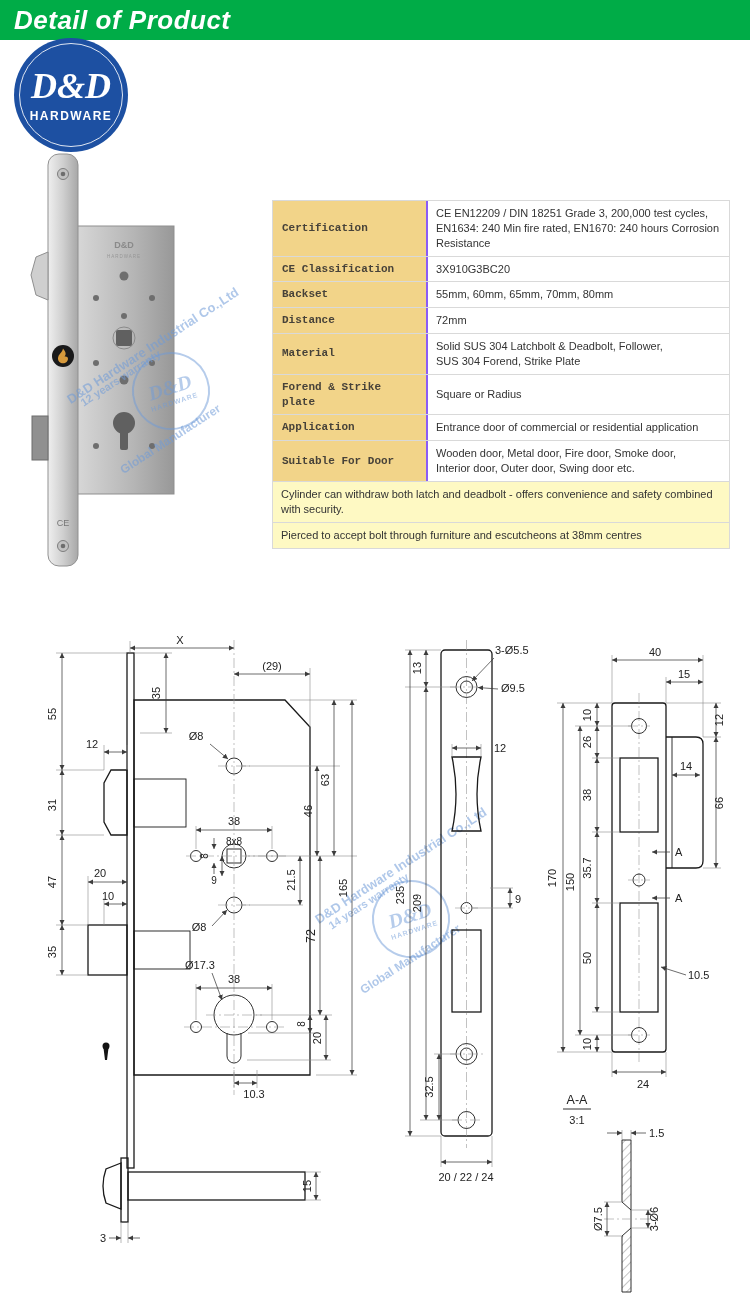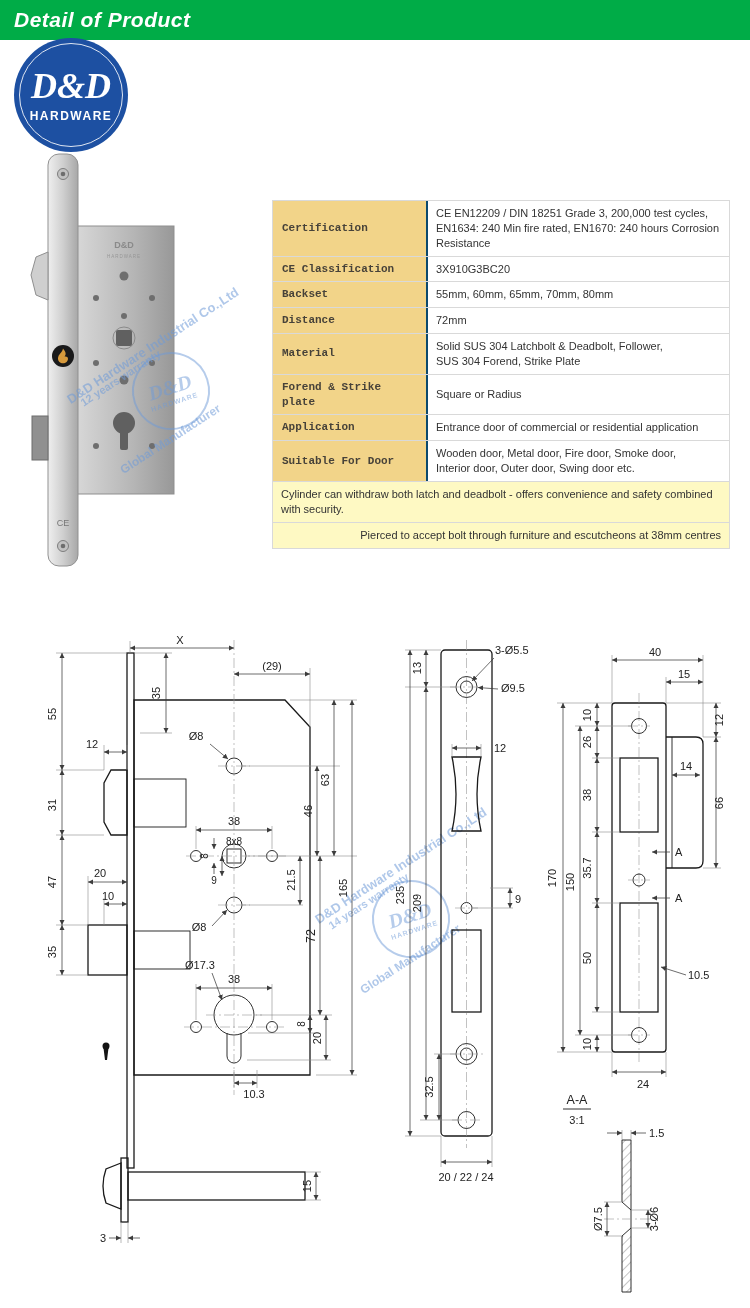--- a/index.html
+++ b/index.html
@@ -2,21 +2,21 @@
 <html style="--header-green: #00ac47; --logo-blue: #1d50a2; --table-label-bg: #f2d489; --table-border: #d9d9d9; --watermark-blue: #6f9bd8;"><head>
 <meta charset="utf-8">
 <style>
   html,body{margin:0;padding:0;background:#fff;}
   .page{position:relative;width:750px;height:1308px;background:#fff;overflow:hidden;
         font-family:"Liberation Sans",sans-serif;color:#333;}
 
   
   .header-bar{position:absolute;left:0;top:0;width:750px;height:40px;
               background:var(--header-green,#00ac47);display:flex;align-items:center;}
-  .header-title{color:#fff;font-size:21px;font-weight:bold;font-style:italic;
+  .header-title{color:#fff;font-size:26px;font-weight:bold;font-style:italic;
                 padding-left:14px;letter-spacing:.5px;}
 
   
   .logo{position:absolute;left:14px;top:38px;width:114px;height:114px;border-radius:50%;
         background:var(--logo-blue,#1d50a2);display:flex;align-items:center;justify-content:center;}
   .logo-inner{width:102px;height:102px;border-radius:50%;border:1.5px solid rgba(255,255,255,.85);
         display:flex;flex-direction:column;align-items:center;justify-content:center;}
   .logo-dd{color:#fff;font-family:"Liberation Serif",serif;font-style:italic;font-weight:bold;
         font-size:36px;line-height:1;}
   .logo-hw{color:#fff;font-size:12px;font-weight:bold;letter-spacing:1.5px;margin-top:5px;}
@@ -24,24 +24,24 @@
   
   .photo{position:absolute;left:28px;top:148px;width:165px;height:425px;}
 
   
   .spec{position:absolute;left:272px;top:200px;width:456px;
         border:1px solid var(--table-border,#d9d9d9);font-size:11px;line-height:1.35;}
   .spec-row{display:flex;border-bottom:1px solid var(--table-border,#d9d9d9);}
   .spec-label{width:138px;flex:none;background:var(--table-label-bg,#f2d489);
         font-weight:bold;color:#474239;padding:5px 6px 5px 9px;display:flex;align-items:center;font-family:Liberation Mono, monospace;}
   .spec-value{flex:1;padding:5px 8px;display:flex;align-items:center;white-space:pre-line;
-        border-left:2px solid #0c4a6e;background:#fff;}
+        border-left:2px solid #8b5cf6;background:#fff;}
   .h2r{min-height:46px;} .h15r{min-height:38px;} .h1r{min-height:22px;}
   .spec-note{padding:5px 8px;border-bottom:1px solid var(--table-border,#d9d9d9);background:#fef9c3;}
-  .spec-note:last-child{border-bottom:none;text-align:right;}
+  .spec-note:last-child{border-bottom:none;}
 
   
   .wm{position:absolute;color:var(--watermark-blue,#6f9bd8);font-weight:bold;
       white-space:nowrap;pointer-events:none;}
   .wm-t{opacity:.55;}
   .wm-badge{width:74px;height:74px;border-radius:50%;border:2px solid var(--watermark-blue,#6f9bd8);
       opacity:.5;display:flex;flex-direction:column;align-items:center;justify-content:center;
       transform:rotate(-18deg);}
   .wm-badge .t1{font-family:"Liberation Serif",serif;font-style:italic;font-weight:bold;
       font-size:20px;line-height:1;}

